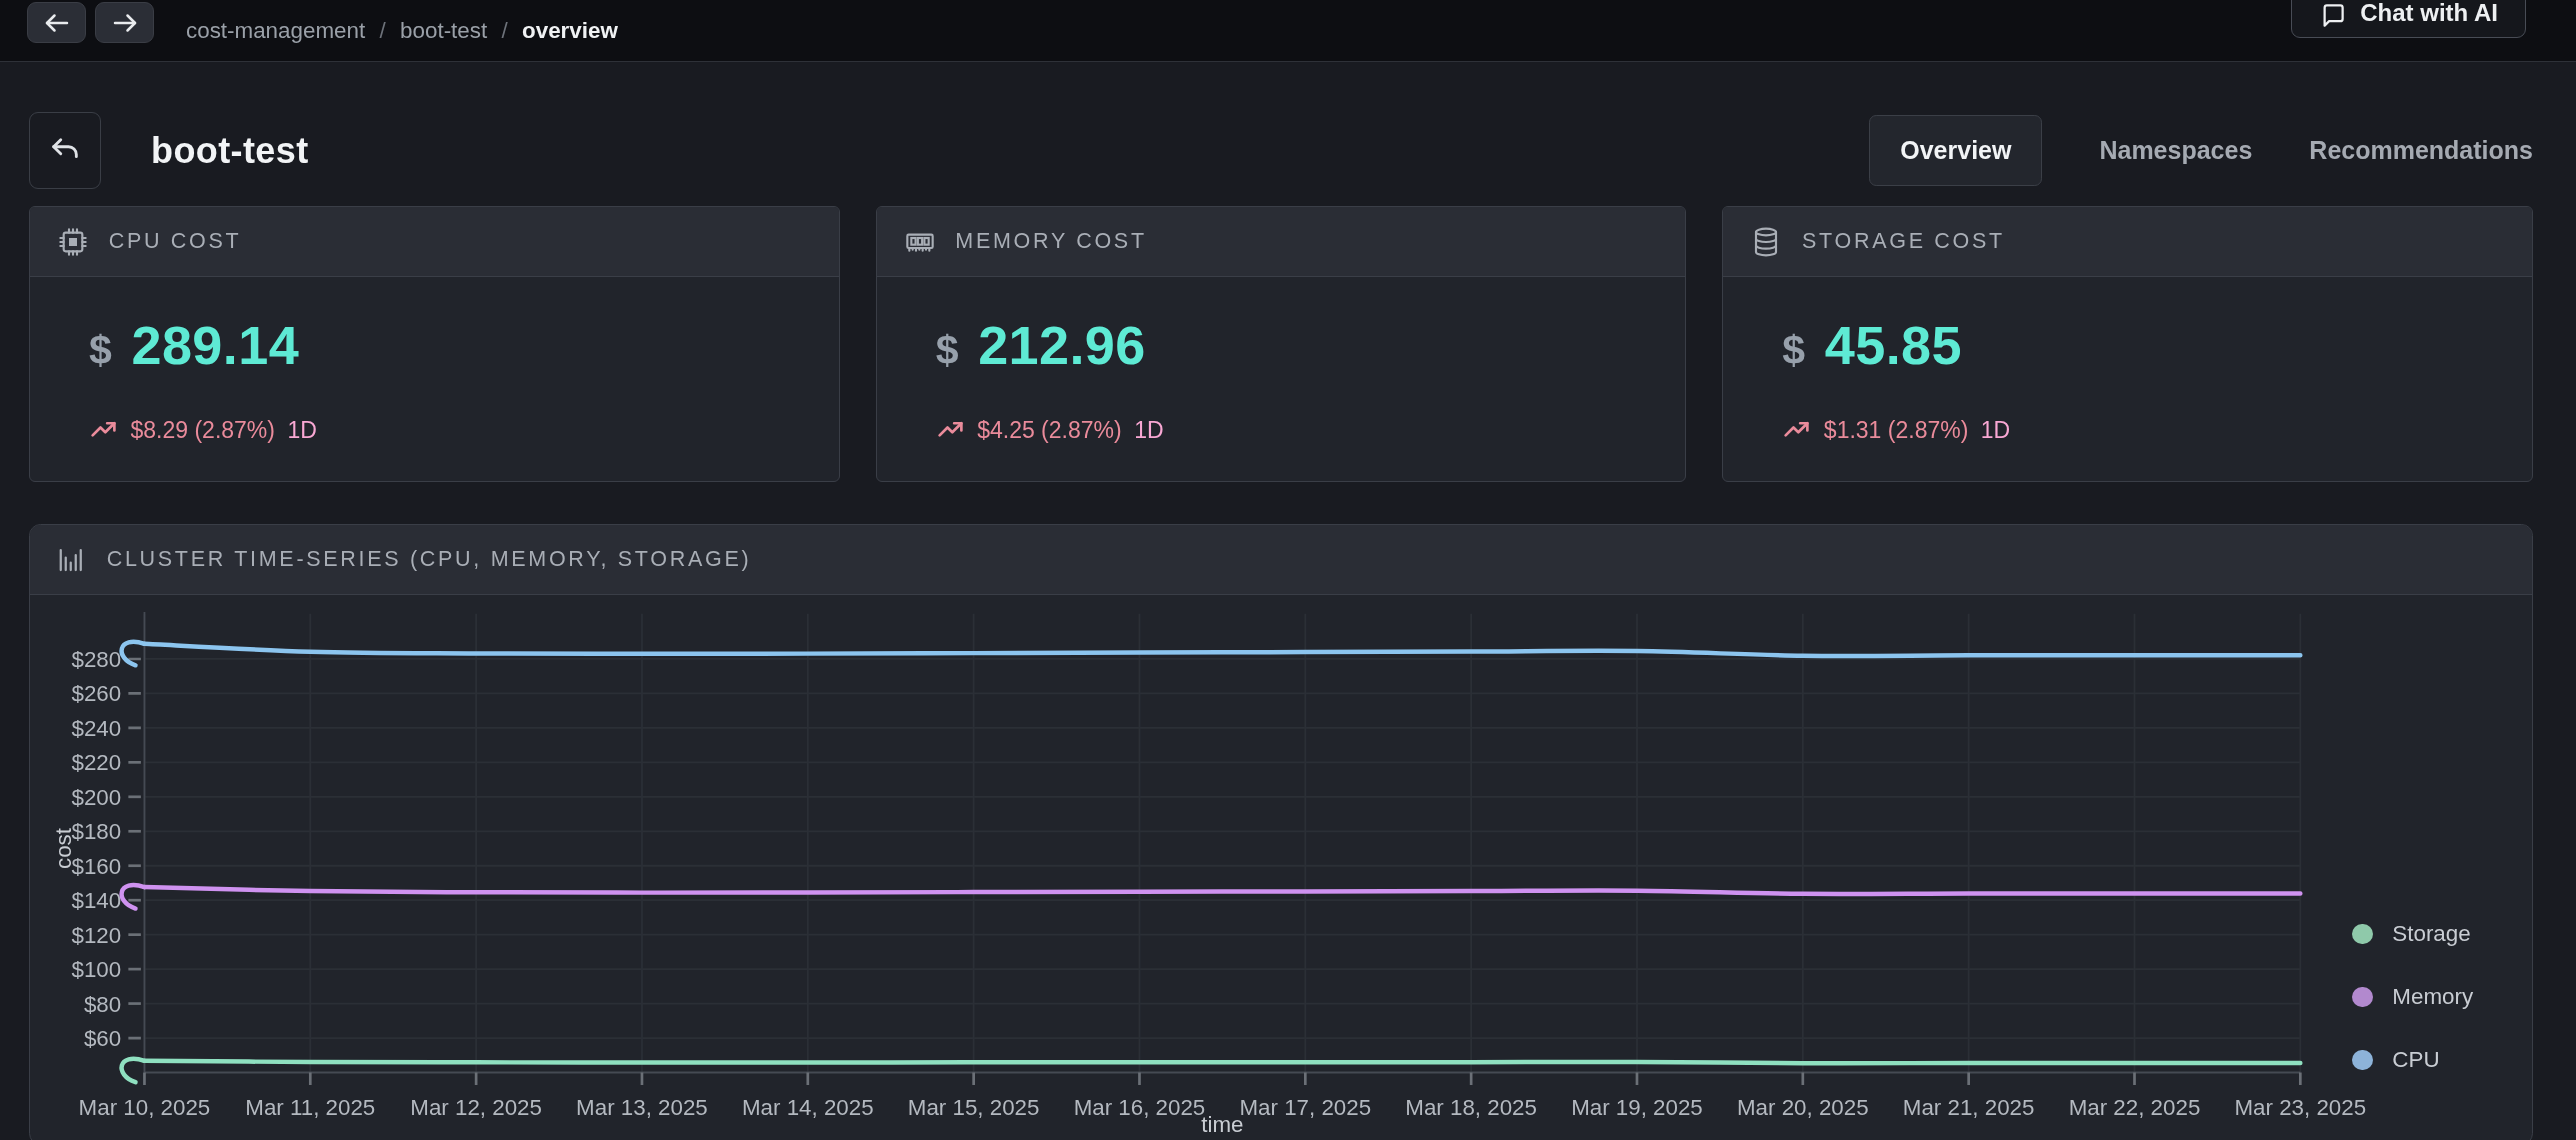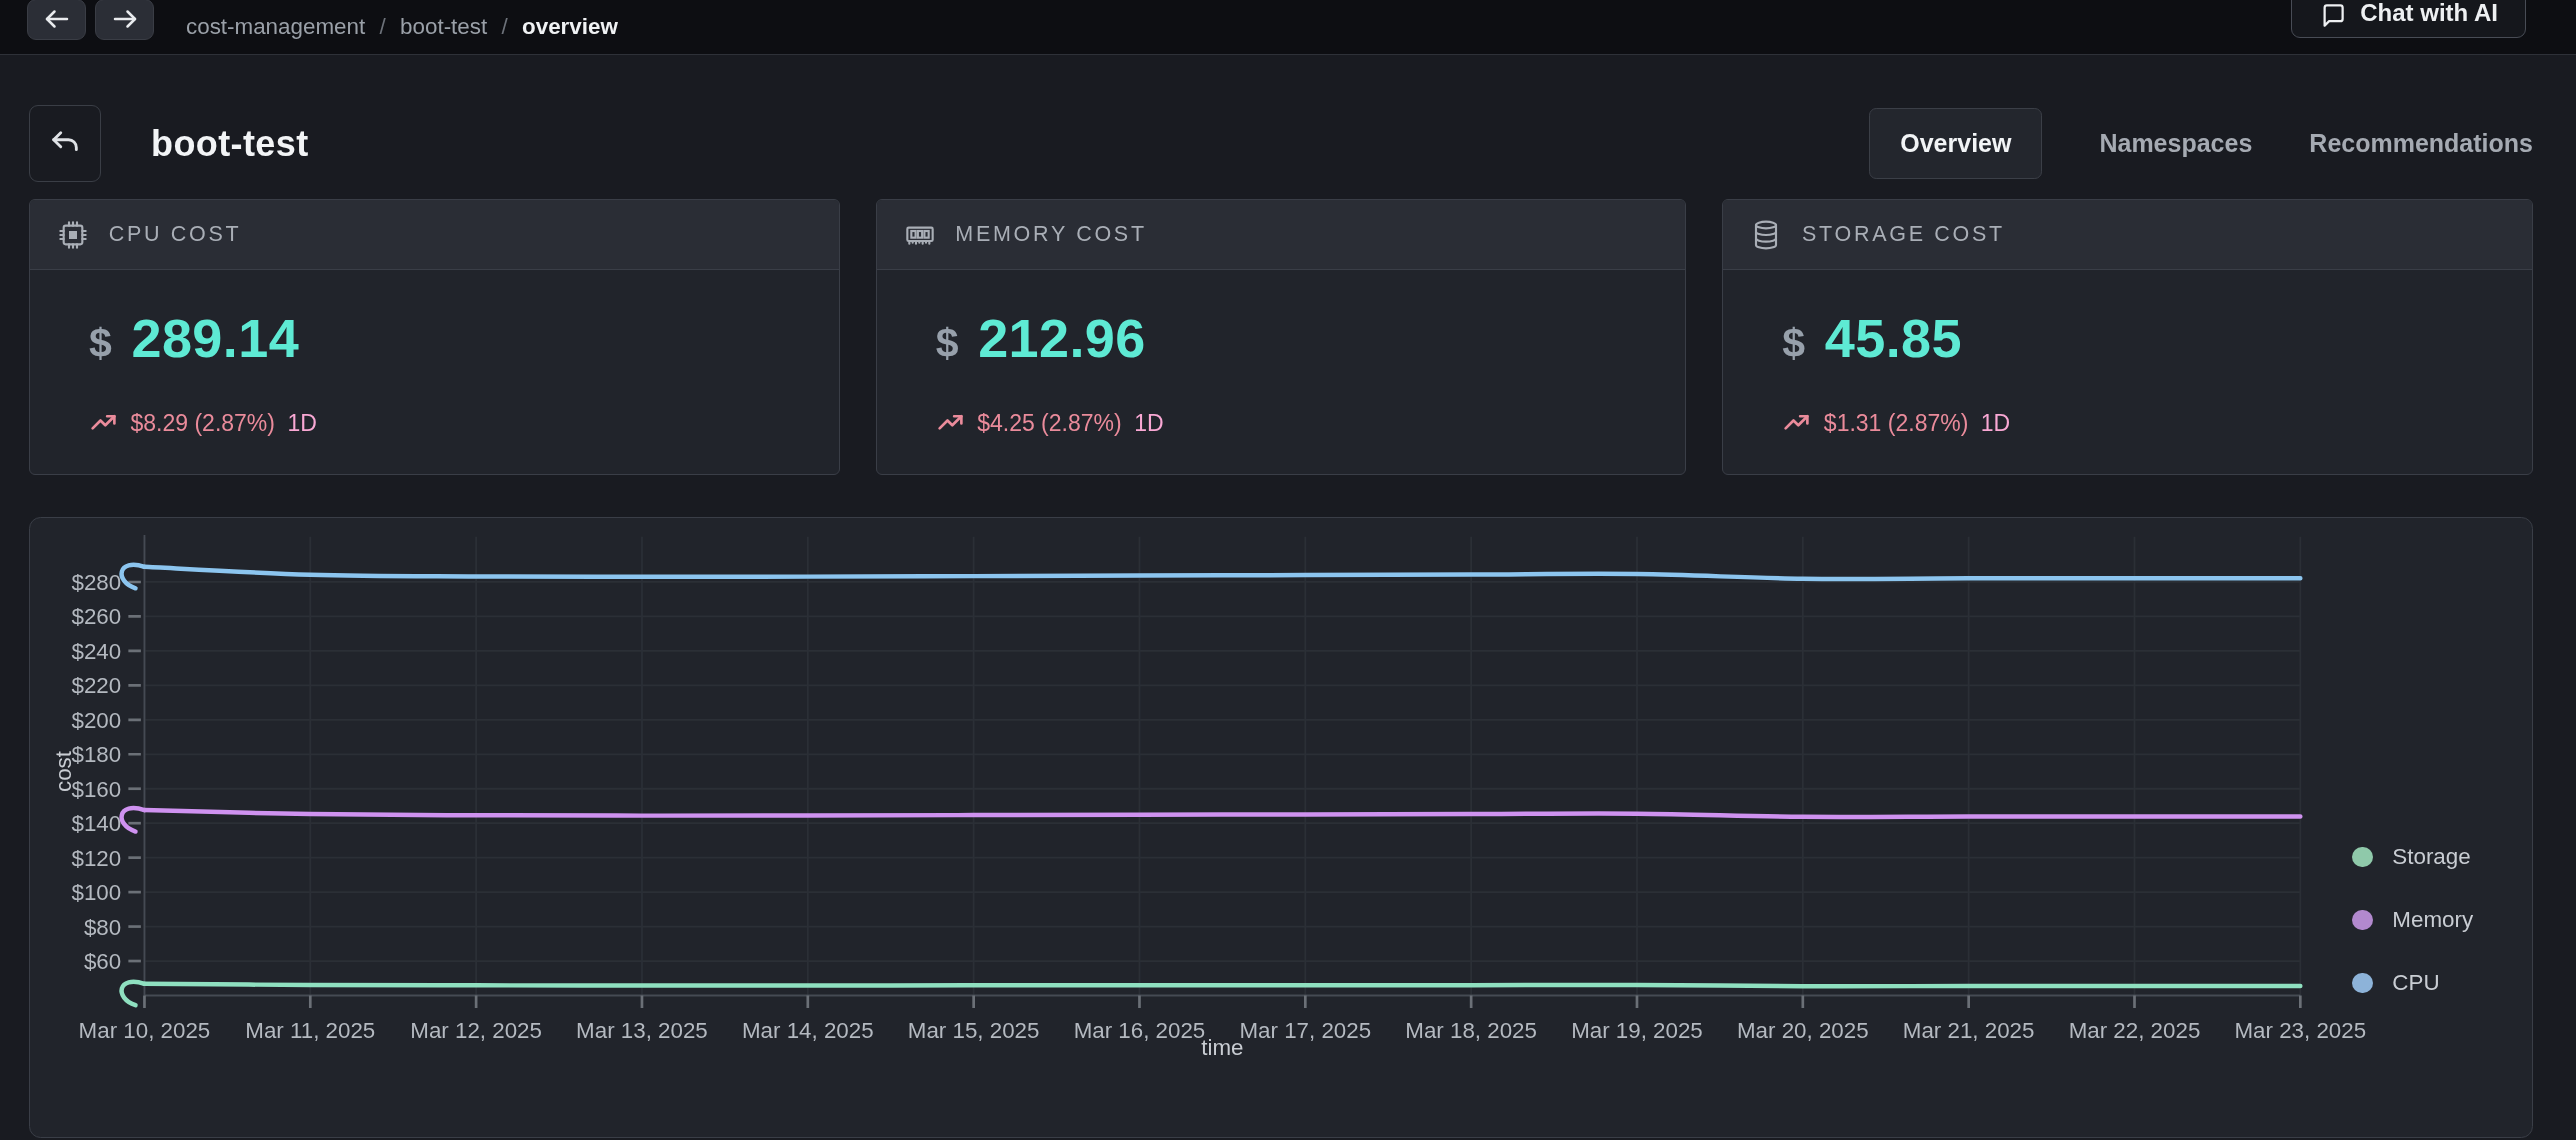--- a/index.html
+++ b/index.html
@@ -6,21 +6,21 @@
   html,body { width:2576px; height:1140px; overflow:hidden; }
   body {
     background:#191b21;
     font-family:"Liberation Sans", sans-serif;
     color:#e9ebee;
   }
 
   
   .topbar {
     position:relative;
-    height:55px;
+    height:62px;
     background:#0d0e12;
     border-bottom:1.8px solid #2e3138;
     display:flex;
     align-items:center;
   }
   .nav-btn {
     position:relative;
     top:-8px;
     width:59px; height:41px;
     background:#2b2e36;
@@ -298,20 +298,26 @@
             </svg>
           <span class="delta">$1.31 (2.87%)</span>
           <span class="period">1D</span>
         </div>
       </div>
     </div>
 
   </div>
 
   <div class="chart-panel">
+    <div class="chart-head">
+      <svg viewBox="0 0 24 24" fill="none" stroke="currentColor" stroke-width="1.8" stroke-linecap="round">
+        <path d="M3 4v16M7 10v10M11 14v6M15 8v12M19 4v16"></path>
+      </svg>
+      <span class="label">CLUSTER TIME-SERIES (CPU, MEMORY, STORAGE)</span>
+    </div>
     <div class="chart-body">
       <svg class="plot" id="plot-svg" viewBox="0 0 2798 614" preserveAspectRatio="none">
           <line x1="128" y1="495.4615384615385" x2="2539" y2="495.4615384615385" stroke="#2b2f36" stroke-width="2"></line>
           <line x1="128" y1="456.9230769230769" x2="2539" y2="456.9230769230769" stroke="#2b2f36" stroke-width="2"></line>
           <line x1="128" y1="418.3846153846154" x2="2539" y2="418.3846153846154" stroke="#2b2f36" stroke-width="2"></line>
           <line x1="128" y1="379.8461538461538" x2="2539" y2="379.8461538461538" stroke="#2b2f36" stroke-width="2"></line>
           <line x1="128" y1="341.3076923076923" x2="2539" y2="341.3076923076923" stroke="#2b2f36" stroke-width="2"></line>
           <line x1="128" y1="302.7692307692308" x2="2539" y2="302.7692307692308" stroke="#2b2f36" stroke-width="2"></line>
           <line x1="128" y1="264.2307692307693" x2="2539" y2="264.2307692307693" stroke="#2b2f36" stroke-width="2"></line>
           <line x1="128" y1="225.6923076923077" x2="2539" y2="225.6923076923077" stroke="#2b2f36" stroke-width="2"></line>

